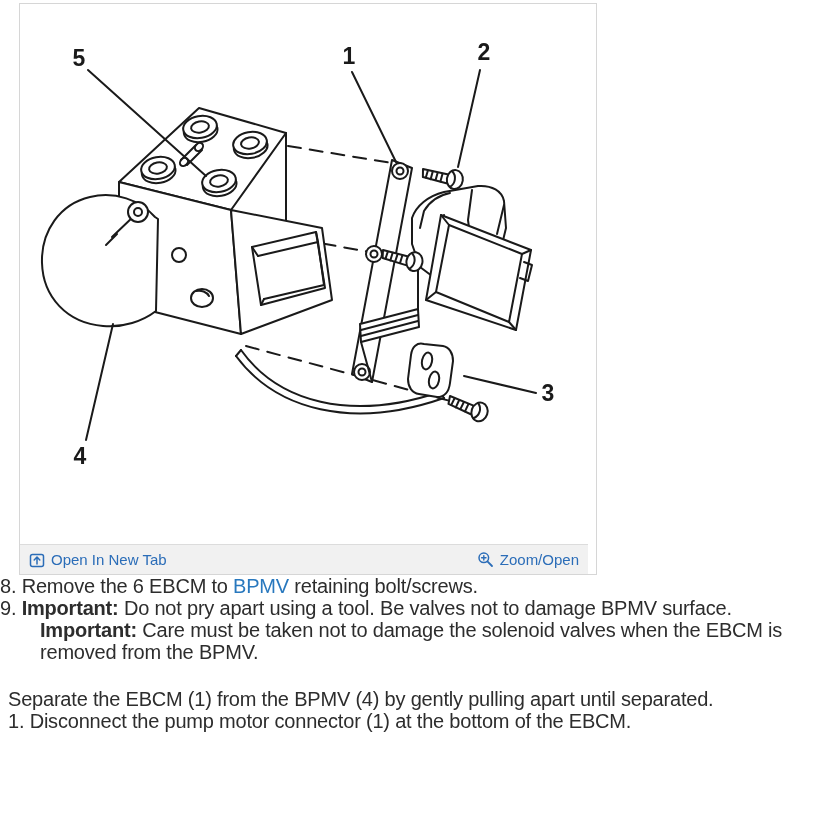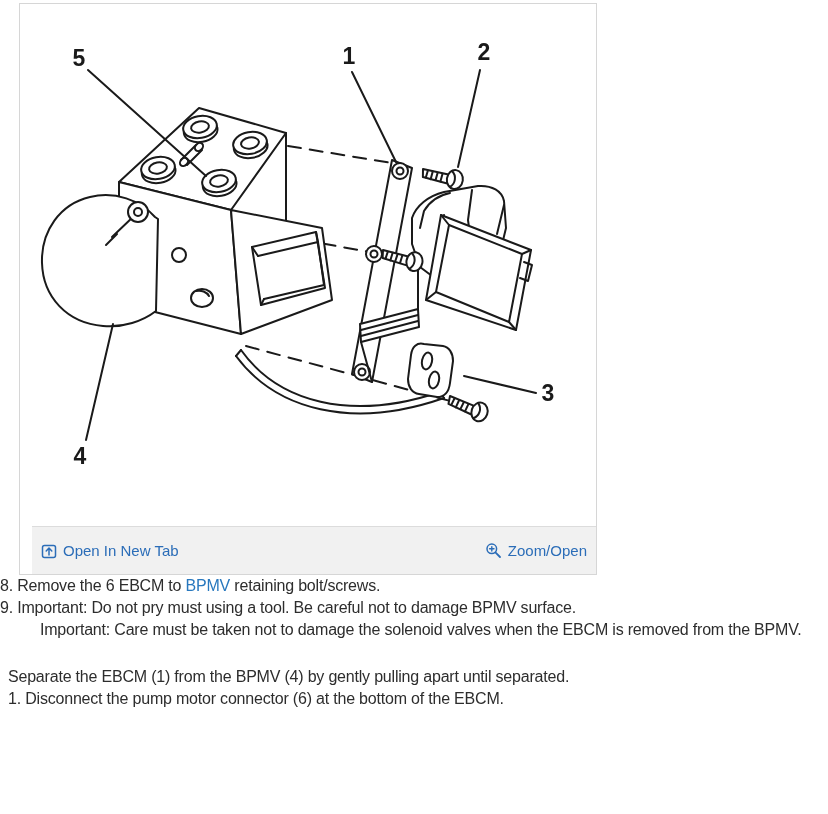--- a/index.html
+++ b/index.html
@@ -6,43 +6,43 @@
   body{width:828px;height:814px;position:relative;font-family:"Liberation Sans",sans-serif;color:#2d2d2d;overflow:hidden;}
 
   .figure-frame{
     position:absolute;left:19px;top:3px;width:578px;height:572px;
     border:1px solid #d6d6d6;background:#ffffff;box-sizing:border-box;
   }
   .figure-canvas{position:absolute;left:0;top:0;right:0;bottom:30px;}
   .figure-canvas svg{width:100%;height:100%;display:block;}
 
   .figure-toolbar{
-    position:absolute;left:0;right:0;bottom:0;height:48px;
+    position:absolute;left:0;right:8px;bottom:0;height:30px;
     background:#f1f1f1;border-top:1px solid #dcdcdc;
     display:flex;align-items:center;justify-content:space-between;
-    padding:0 9px;box-sizing:border-box;margin-left:12px;
+    padding:0 9px;box-sizing:border-box;
   }
   .tool-link{
     color:#2b6db8;font-size:15px;display:flex;align-items:center;gap:6px;
     cursor:pointer;text-decoration:none;white-space:nowrap;
   }
   .tool-link svg{display:block;}
 
   .diagram-stroke{stroke:#1a1a1a;stroke-width:2;fill:none;stroke-linecap:round;stroke-linejoin:round;}
   svg text.callout{font-family:"Liberation Sans",sans-serif;font-weight:bold;font-size:23px;fill:#1a1a1a;}
 
-  .text-block{position:absolute;left:0;top:575px;width:828px;font-size:16px;line-height:22px;letter-spacing:-0.2px;}
+  .text-block{position:absolute;left:0;top:575px;width:828px;font-size:20px;line-height:22px;letter-spacing:-0.2px;}
   .text-block p{margin:0;}
   .p8{margin:47px 0 0 22px;}
   .p9{margin:23px 0 0 20px;}
   .pimp{margin:23px 0 0 33px;padding-left:40px;}
   .pgroup{margin:25px 0 0 8px;}
   .psep{margin-left:35px;}
   .p10{margin-left:19px;}
-  .bold{font-weight:normal;}
+  .bold{font-weight:bold;}
   .link{color:#2878be;cursor:pointer;}
 </style>
 </head>
 <body>
 
 <div class="figure-frame">
   <div class="figure-canvas">
     <svg viewBox="0 0 576 540">
       <g class="diagram-stroke">
 
@@ -202,21 +202,21 @@
         <path d="M4.6 6.8 h4.4 M6.8 4.6 v4.4" stroke="#2b6db8" stroke-width="1.4" stroke-linecap="round"></path>
       </svg>
       <span>Zoom/Open</span>
     </a>
   </div>
 </div>
 
 <div class="text-block">
   <p class="p8"><span>8.</span> <span>Remove the 6 EBCM to </span><span class="link">BPMV</span><span> retaining bolt/screws.</span></p>
 
-  <p class="p9"><span>9.</span> <span class="bold">Important:</span><span> Do not pry must using a tool. Be careful not to damage BPMV surface.</span></p>
+  <p class="p9"><span>9.</span> <span class="bold">Important:</span><span> Do not pry apart using a tool. Be valves not to damage BPMV surface.</span></p>
 
   <p class="pimp"><span class="bold">Important:</span><span> Care must be taken not to damage the solenoid valves when the EBCM is removed from the BPMV.</span></p>
 
   <div class="pgroup">
     <p class="psep">Separate the EBCM (1) from the BPMV (4) by gently pulling apart until separated.</p>
-    <p class="p10"><span>1.</span><span> Disconnect the pump motor connector (6) at the bottom of the EBCM.</span></p>
+    <p class="p10"><span>1.</span><span> Disconnect the pump motor connector (1) at the bottom of the EBCM.</span></p>
   </div>
 </div>
 
 </body></html>

